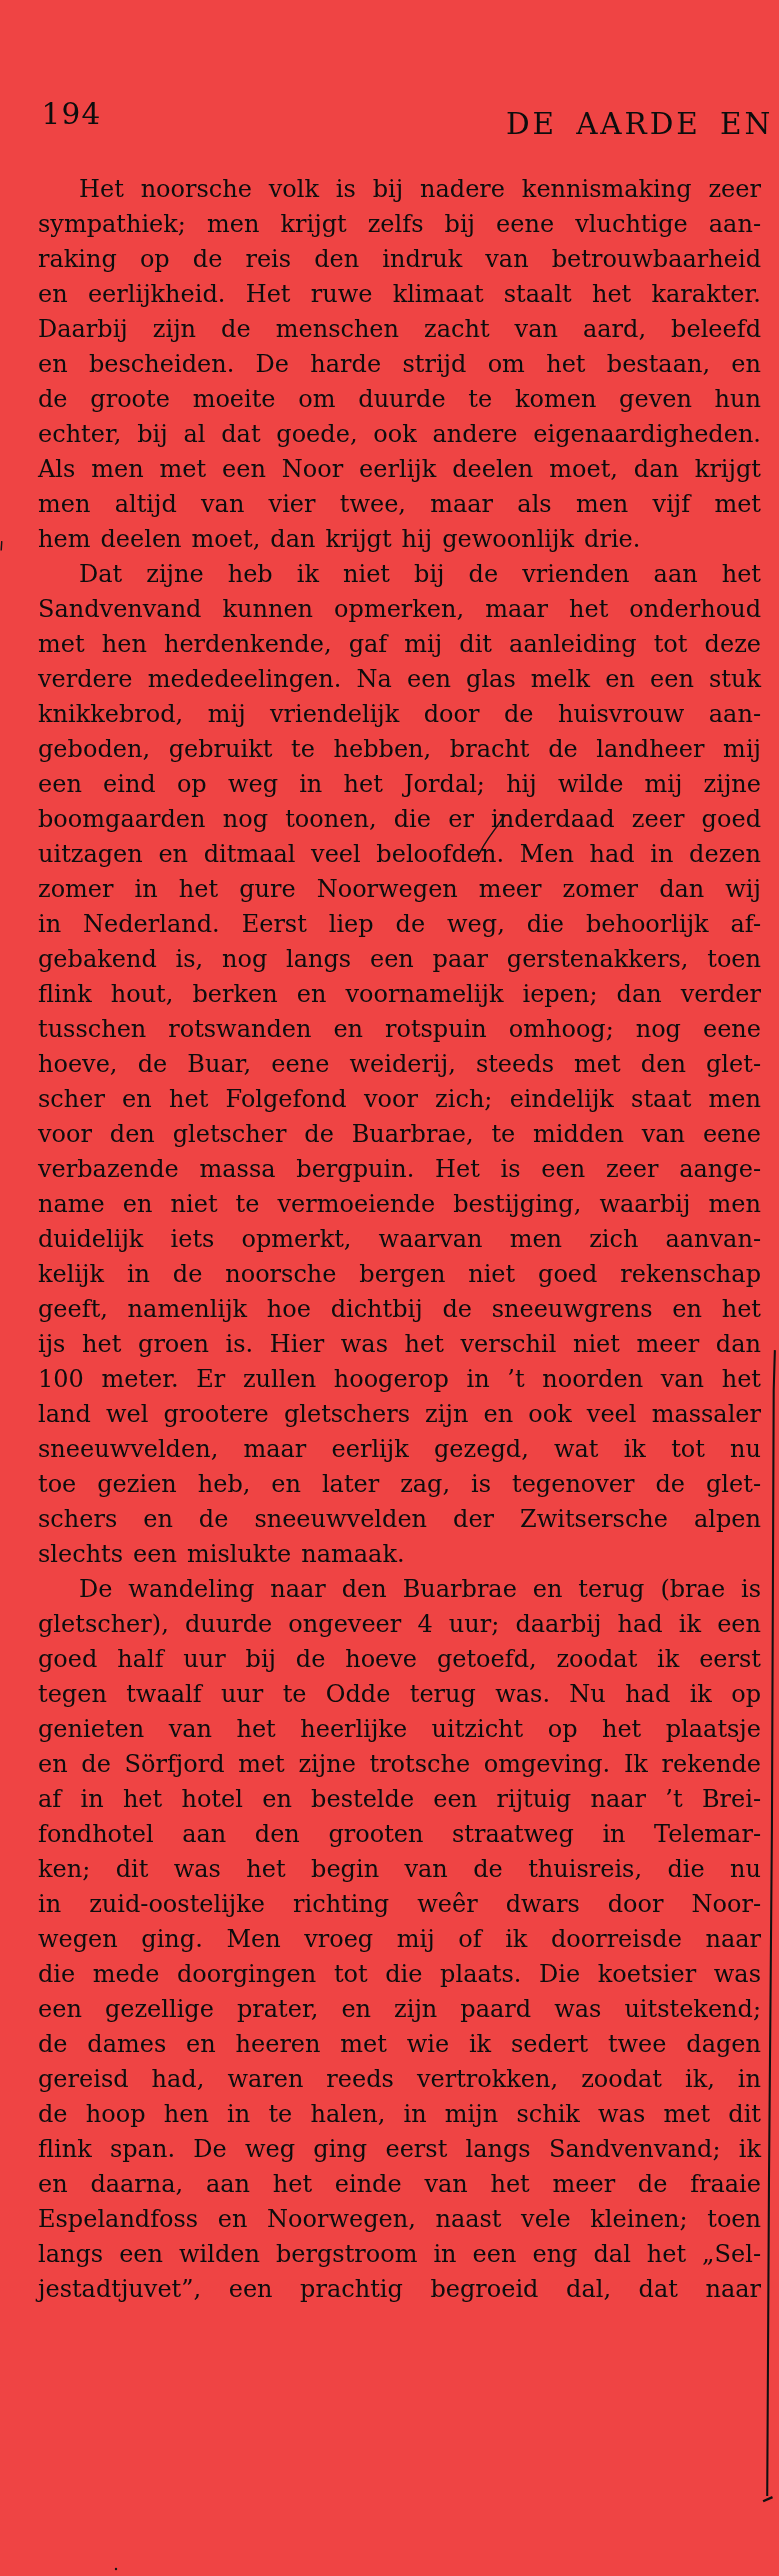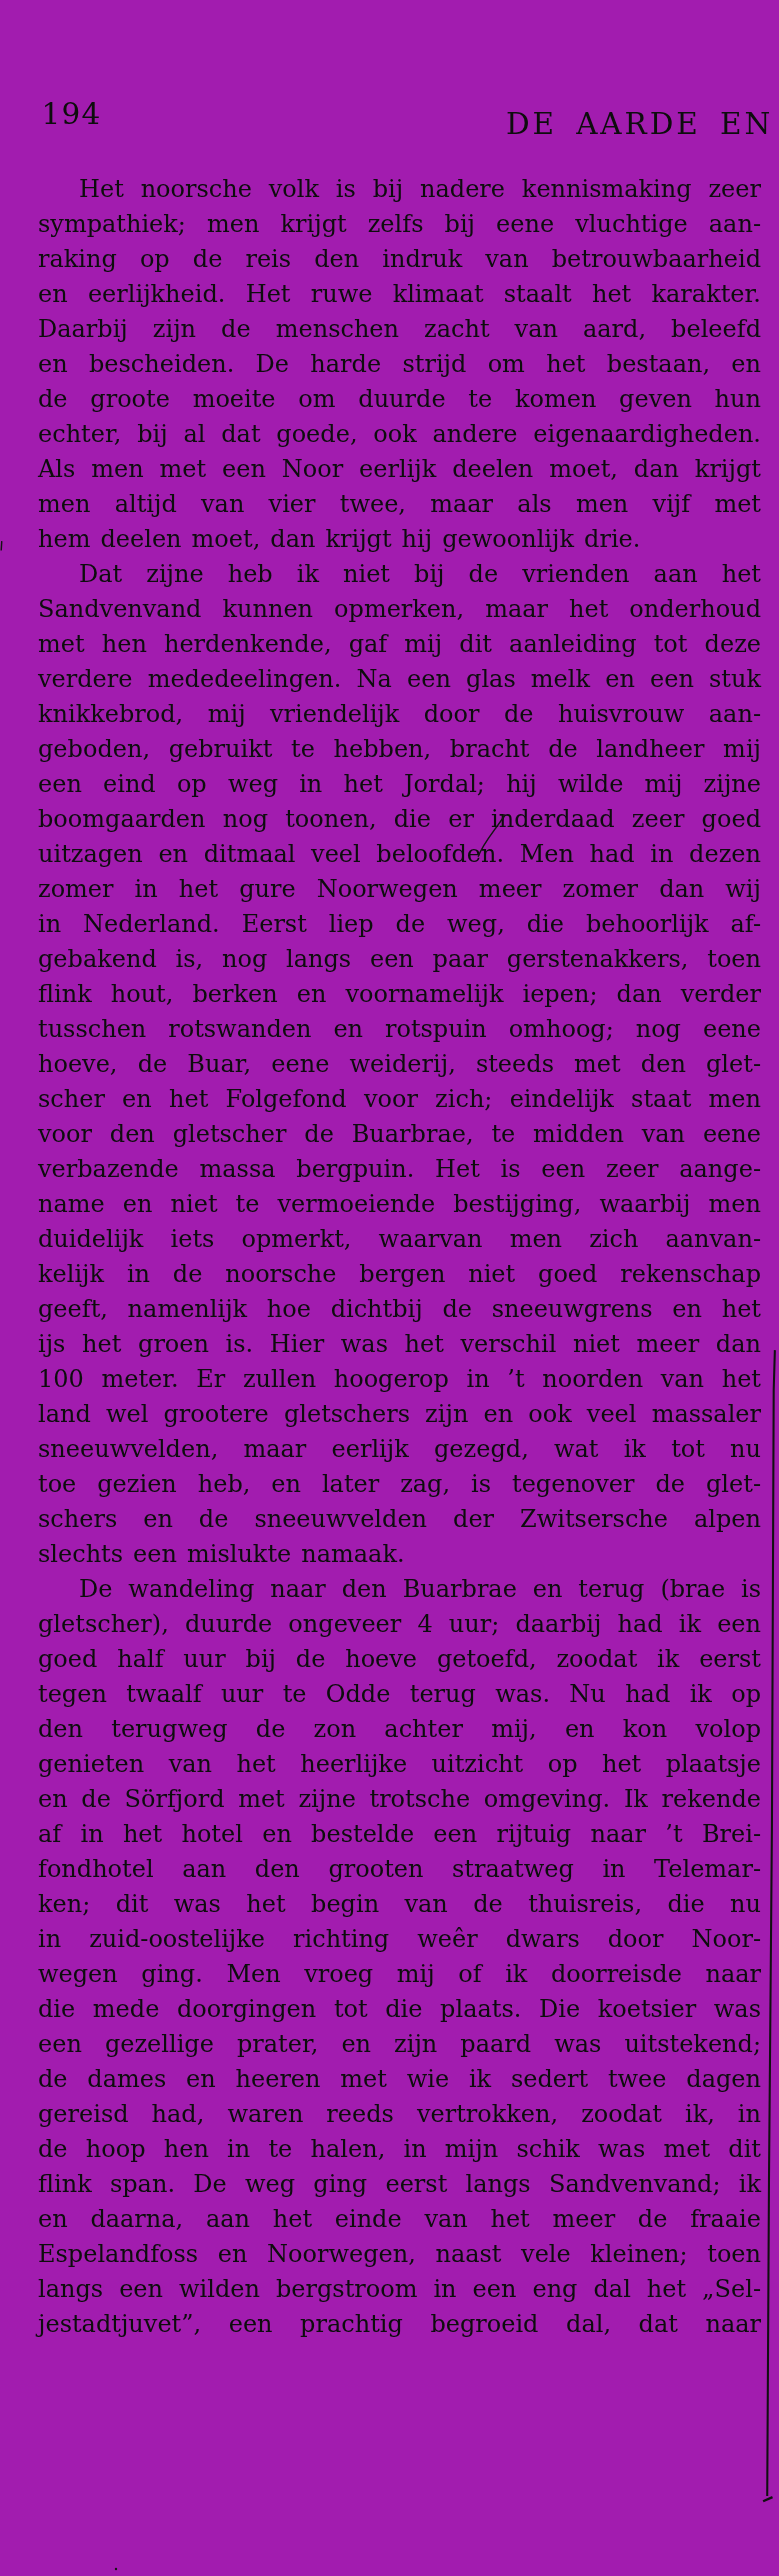--- a/index.html
+++ b/index.html
@@ -1,20 +1,20 @@
 <!DOCTYPE html>
 <html style="font-size:9.4px"><head>
 <meta charset="utf-8">
 <style>
   html, body { margin: 0; padding: 0; background: #ffffff; }
   .page {
     position: relative;
     width: 779px;
     height: 2576px;
-    background: #a21caf;
+    background: #ef4444;
     overflow: hidden;
     font-family: "DejaVu Serif", serif;
     color: #0d0d0d;
   }
   .running-head {
     position: absolute;
     top: 100px;
     left: 38px;
     right: 5.9px;
     height: 35px;
@@ -110,21 +110,20 @@
     <div class="ln">land wel grootere gletschers zijn en ook veel massaler</div>
     <div class="ln">sneeuwvelden, maar eerlijk gezegd, wat ik tot nu</div>
     <div class="ln">toe gezien heb, en later zag, is tegenover de glet-</div>
     <div class="ln">schers en de sneeuwvelden der Zwitsersche alpen</div>
     <div class="ln end">slechts een mislukte namaak.</div>
 
     <div class="ln ind">De wandeling naar den Buarbrae en terug (brae is</div>
     <div class="ln">gletscher), duurde ongeveer 4 uur; daarbij had ik een</div>
     <div class="ln">goed half uur bij de hoeve getoefd, zoodat ik eerst</div>
     <div class="ln">tegen twaalf uur te Odde terug was. Nu had ik op</div>
-    <div class="ln">den terugweg de zon achter mij, en kon volop</div>
     <div class="ln">genieten van het heerlijke uitzicht op het plaatsje</div>
     <div class="ln">en de Sörfjord met zijne trotsche omgeving. Ik rekende</div>
     <div class="ln">af in het hotel en bestelde een rijtuig naar ’t Brei-</div>
     <div class="ln">fondhotel aan den grooten straatweg in Telemar-</div>
     <div class="ln">ken; dit was het begin van de thuisreis, die nu</div>
     <div class="ln">in zuid-oostelijke richting weêr dwars door Noor-</div>
     <div class="ln">wegen ging. Men vroeg mij of ik doorreisde naar</div>
     <div class="ln">die mede doorgingen tot die plaats. Die koetsier was</div>
     <div class="ln">een gezellige prater, en zijn paard was uitstekend;</div>
     <div class="ln">de dames en heeren met wie ik sedert twee dagen</div>

